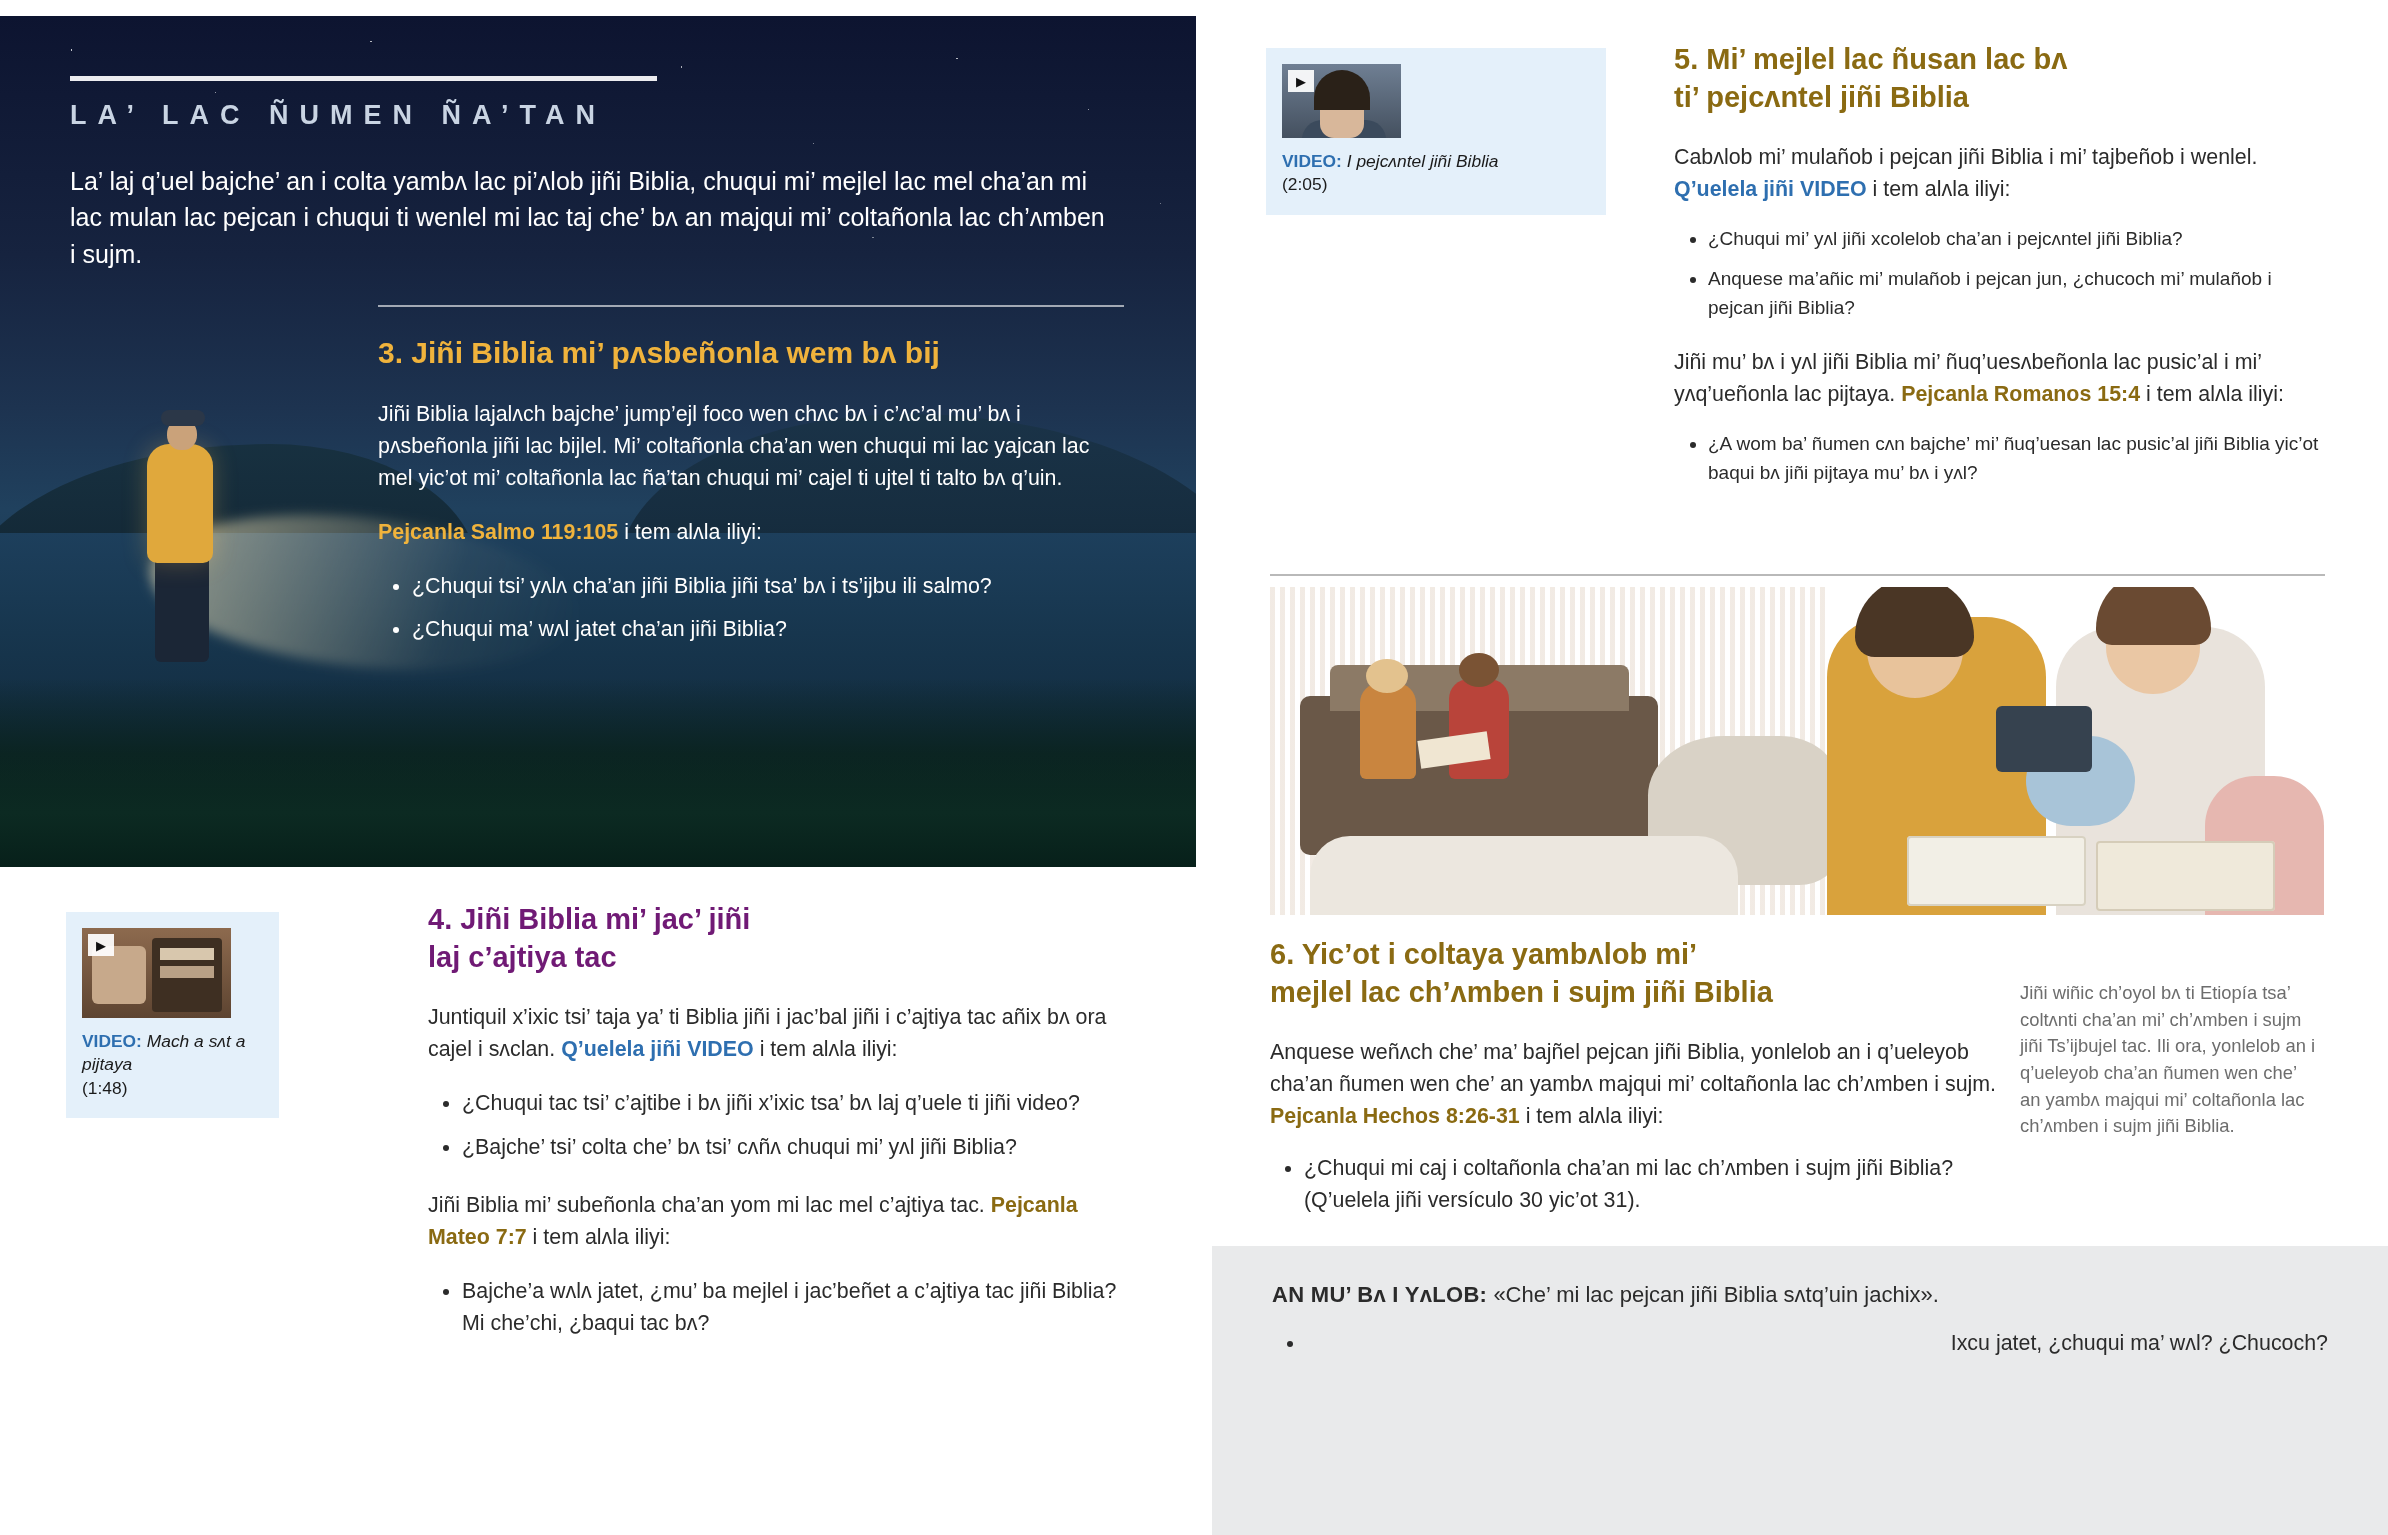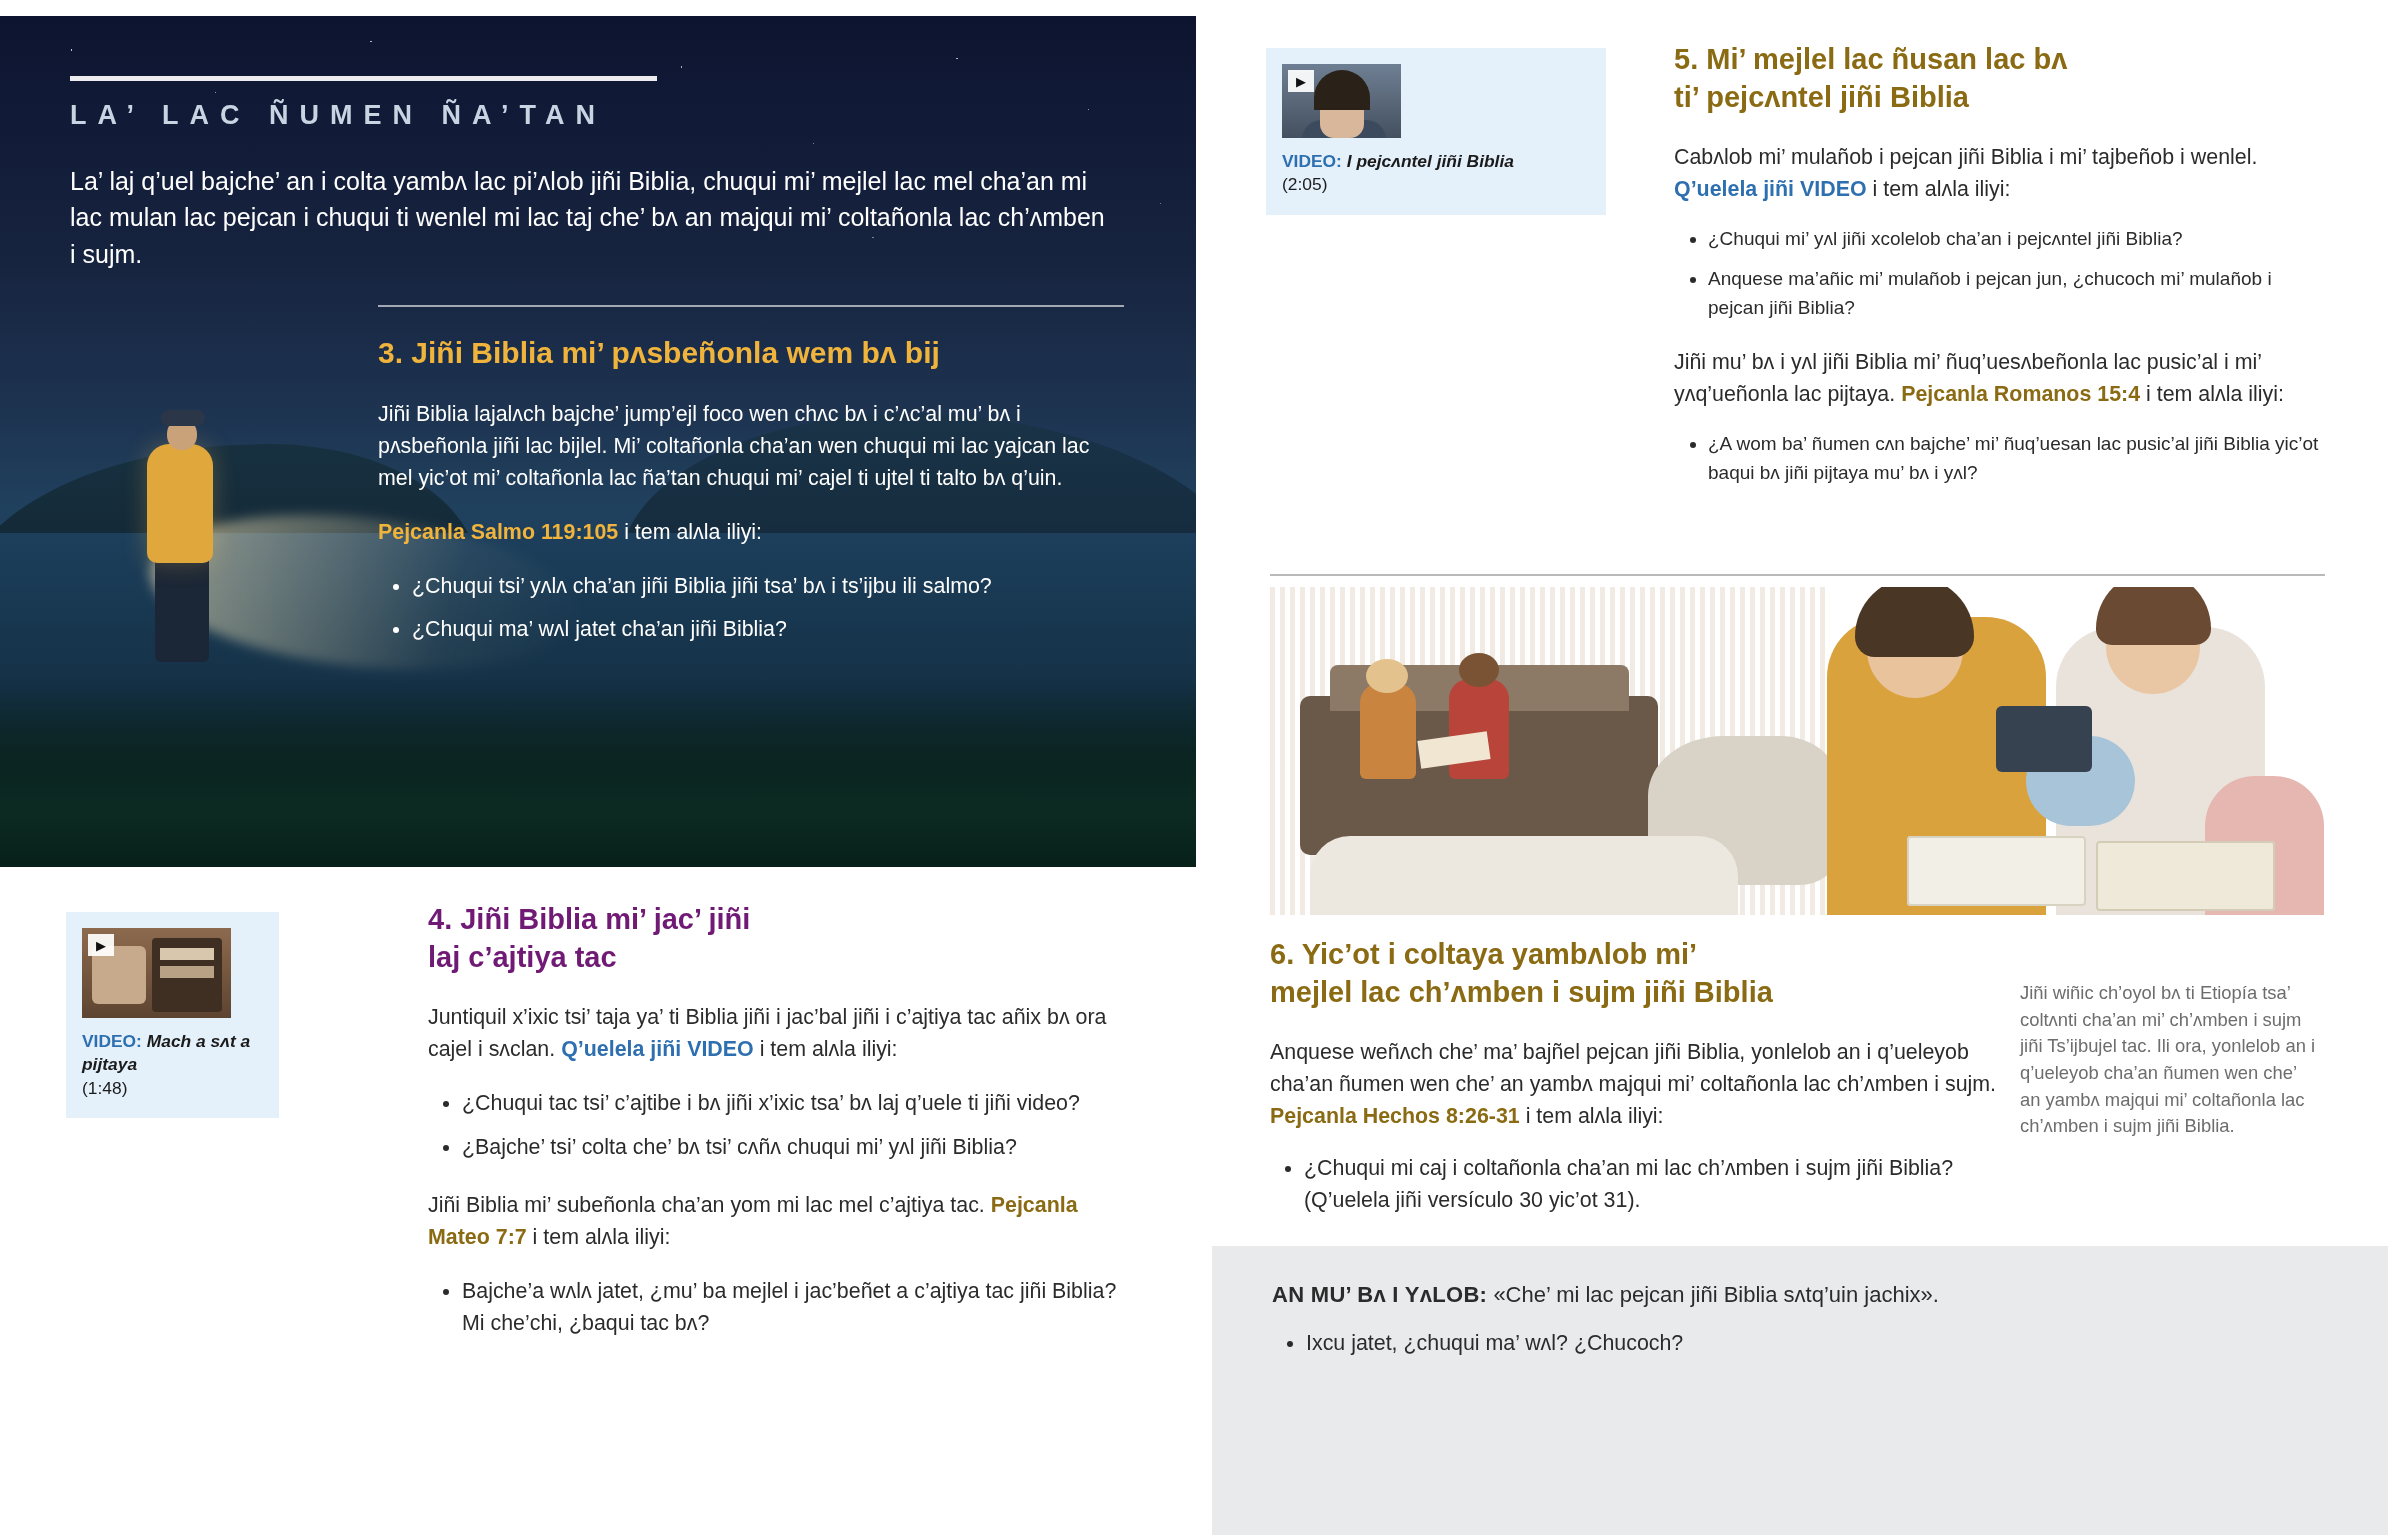--- a/index.html
+++ b/index.html
@@ -57,21 +57,21 @@
   .sec3 ul{margin:0;padding-left:34px;}
   .sec3 li{font-size:21.4px;line-height:1.5;color:#ffffff;margin-bottom:10px;}
 
   
   .videocard{background:#e4f0fa;padding:16px 16px 18px 16px;}
   .videocard .thumb{position:relative;width:149px;height:90px;overflow:hidden;}
   .videocard .thumb .playbtn{position:absolute;left:6px;top:6px;width:26px;height:22px;background:rgba(255,255,255,.92);
       display:flex;align-items:center;justify-content:center;font-size:13px;color:#111;z-index:3;}
   .videocard .cap{margin-top:12px;font-size:17.4px;line-height:1.35;color:#1b1b1b;}
   .videocard .cap .lbl{color:#2e6fb0;font-weight:700;}
-  .videocard .cap .ttl{font-style:italic;font-weight:bold;}
+  .videocard .cap .ttl{font-style:italic;}
 
   .v4{position:absolute;left:66px;top:896px;width:181px;}
   .v4 .thumb{background:linear-gradient(180deg,#8d6a4e,#5d4431);}
   .v4 .th-a{position:absolute;left:10px;top:18px;width:54px;height:58px;background:#c7a98b;border-radius:6px;}
   .v4 .th-b{position:absolute;left:70px;top:10px;width:70px;height:74px;background:#3e2f22;border-radius:4px;}
   .v4 .th-c{position:absolute;left:78px;top:20px;width:54px;height:12px;background:#d8c7ad;}
   .v4 .th-d{position:absolute;left:78px;top:38px;width:54px;height:12px;background:#b9a186;}
 
   .sec4{position:absolute;left:428px;top:884px;width:697px;}
   .sec4 h2{margin:0 0 24px 0;font-size:29px;line-height:1.32;font-weight:700;color:#701a75;}
@@ -132,21 +132,21 @@
   .sec6 .cite{color:#8a6a12;font-weight:700;}
   .sec6 ul{margin:0;padding-left:34px;}
   .sec6 li{font-size:21.4px;line-height:1.5;}
 
   .caption-right{position:absolute;left:2020px;top:980px;width:299px;font-size:18.4px;line-height:1.45;color:#6d6d6d;}
 
   .footer{position:absolute;left:1212px;top:1246px;width:1176px;height:290px;background:#e9eaeb;}
   .footer .inner{padding:32px 60px 0 60px;}
   .footer .lead{font-size:22px;line-height:1.5;}
   .footer .lead b{font-weight:700;letter-spacing:0.3px;}
-  .footer ul{margin:16px 0 0 0;padding-left:34px;}
+  .footer ul{margin:16px 0 0 0;padding-left:34px;text-align:right;}
   .footer li{font-size:21.4px;line-height:1.5;}
 </style>
 </head>
 <body>
 
 <div class="page">
 
   <div class="left-col">
 
     <div class="hero">

